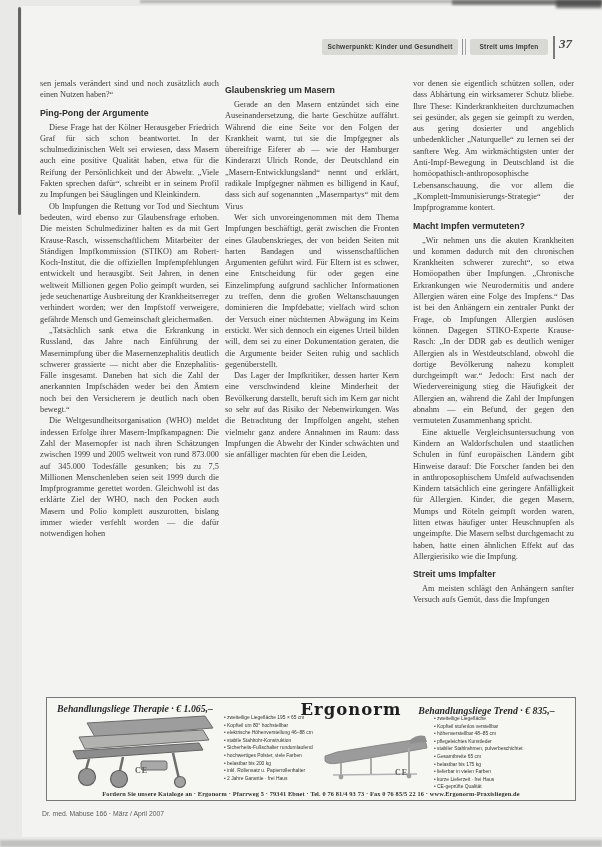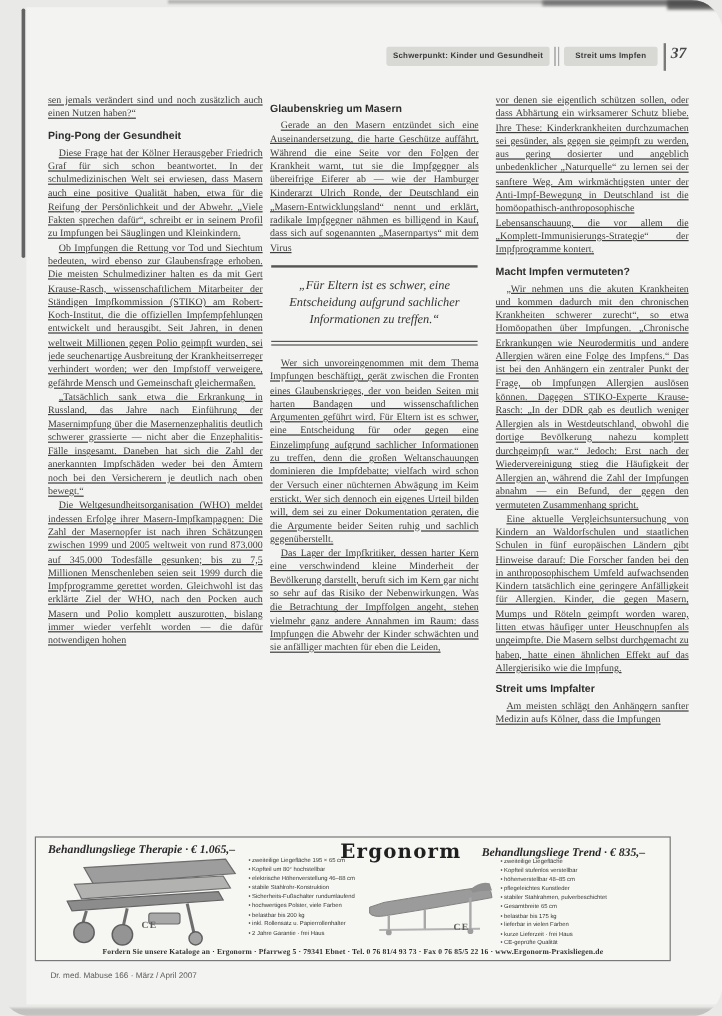--- a/index.html
+++ b/index.html
@@ -1,17 +1,17 @@
 <!DOCTYPE html>
 <html lang="de"><head>
 <meta charset="utf-8">
 <style>
   html,body{margin:0;padding:0;}
   body{width:602px;height:847px;background:#e9e9e7;font-family:"Liberation Serif",serif;}
-  .canvas{position:relative;width:602px;height:847px;overflow:hidden;background:#e9e9e7;border-radius:26px;}
+  .canvas{position:relative;width:602px;height:847px;overflow:hidden;background:#e9e9e7;}
   .paper{position:absolute;left:22px;top:6px;right:0;bottom:10px;background:#f3f3f1;}
 
   
   .edge-left{position:absolute;left:18px;top:7px;width:3px;height:208px;background:#4c4c4c;border-radius:2px;filter:blur(.6px);opacity:.85;}
   .edge-top{position:absolute;left:140px;top:0;right:0;height:3px;background:#7a7a7a;filter:blur(1px);opacity:.5;}
   .edge-top-right{position:absolute;left:452px;top:0;right:0;height:5px;background:#565656;filter:blur(1.2px);opacity:.7;}
   .edge-top-corner{position:absolute;left:556px;top:0;width:46px;height:8px;background:#474747;filter:blur(1.5px);opacity:.8;}
   .edge-bottom{position:absolute;left:0;right:0;bottom:0;height:7px;background:#bdbdbb;filter:blur(1px);opacity:.9;}
 
   
@@ -24,29 +24,29 @@
   .hdr-div1b{position:absolute;left:465px;top:39px;width:1px;height:16px;background:#a8a8a8;}
   .hdr-div2{position:absolute;left:553px;top:36px;width:1.5px;height:23px;background:#7a7a7a;}
   .pagenum{position:absolute;left:559px;top:36px;font:bold italic 13px "Liberation Serif",serif;color:#494949;filter:blur(.25px);}
 
   
   .col{position:absolute;top:78px;max-height:616px;overflow:hidden;color:#3d3d3d;
        font:8.3px/11.3px "Liberation Serif",serif;text-align:justify;filter:blur(.35px);}
   .col-left{left:40px;width:179px;}
   .col-mid{left:225px;width:174px;}
   .col-right{left:413px;width:161px;}
-  .col p{margin:0;text-indent:9px;text-decoration:underline;}
+  .col p{margin:0;text-indent:9px;}
   .col p.cont{text-indent:0;}
   .col h3{margin:7px 0 3px;font:bold 8.8px/11px "Liberation Sans",sans-serif;color:#2e2e2e;text-align:left;}
 
   .pullquote{margin:9px 1px;padding:9px 12px 10px;border-top:2px solid #555;border-bottom:4px double #555;
              font:italic 10.3px/14px "Liberation Serif",serif;text-align:center;color:#333;text-indent:0!important;}
 
   
-  .ad{position:absolute;left:29px;top:697px;width:530px;height:104px;background:#f6f6f3;
+  .ad{position:absolute;left:46px;top:697px;width:530px;height:104px;background:#f6f6f3;
       border:1.5px solid #787878;box-sizing:border-box;filter:blur(.25px);}
   .ad-title{position:absolute;font:bold italic 9.8px "Liberation Serif",serif;color:#2a2a2a;white-space:nowrap;}
   .ad-title-left{left:10px;top:5px;}
   .ad-title-right{left:352px;top:7px;width:175px;text-align:center;}
   .ad-brand{position:absolute;left:238px;top:2px;width:132px;text-align:center;
             font:bold 16.5px "DejaVu Serif",serif;letter-spacing:1px;color:#1f1f1f;}
   .ad-bullets{position:absolute;margin:0;padding:0;list-style:none;font:4.9px/7.6px "Liberation Sans",sans-serif;
               color:#333;filter:blur(.4px);}
   .ad-bullets li::before{content:"• ";}
   .ad-bullets-left{left:177px;top:16px;width:96px;}
@@ -76,42 +76,41 @@
 
   <div class="tag tag1">Schwerpunkt: Kinder und Gesundheit</div>
   <div class="hdr-div1"></div>
   <div class="hdr-div1b"></div>
   <div class="tag tag2">Streit ums Impfen</div>
   <div class="hdr-div2"></div>
   <div class="pagenum">37</div>
 
   <div class="col col-left">
     <p class="cont">sen jemals verändert sind und noch zusätzlich auch einen Nutzen haben?“</p>
-    <h3>Ping-Pong der Gesundheit</h3>
+    <h3>Ping-Pong der Argumente</h3>
     <p>Diese Frage hat der Kölner Herausgeber Friedrich Graf für sich schon beantwortet. In der schulmedizinischen Welt sei erwiesen, dass Masern auch eine positive Qualität haben, etwa für die Reifung der Persönlichkeit und der Abwehr. „Viele Fakten sprechen dafür“, schreibt er in seinem Profil zu Impfungen bei Säuglingen und Kleinkindern.</p>
     <p>Ob Impfungen die Rettung vor Tod und Siechtum bedeuten, wird ebenso zur Glaubensfrage erhoben. Die meisten Schulmediziner halten es da mit Gert Krause-Rasch, wissenschaftlichem Mitarbeiter der Ständigen Impfkommission (STIKO) am Robert-Koch-Institut, die die offiziellen Impfempfehlungen entwickelt und herausgibt. Seit Jahren, in denen weltweit Millionen gegen Polio geimpft wurden, sei jede seuchenartige Ausbreitung der Krankheitserreger verhindert worden; wer den Impfstoff verweigere, gefährde Mensch und Gemeinschaft gleichermaßen.</p>
     <p>„Tatsächlich sank etwa die Erkrankung in Russland, das Jahre nach Einführung der Masernimpfung über die Masernenzephalitis deutlich schwerer grassierte — nicht aber die Enzephalitis-Fälle insgesamt. Daneben hat sich die Zahl der anerkannten Impfschäden weder bei den Ämtern noch bei den Versicherern je deutlich nach oben bewegt.“</p>
     <p>Die Weltgesundheitsorganisation (WHO) meldet indessen Erfolge ihrer Masern-Impfkampagnen: Die Zahl der Masernopfer ist nach ihren Schätzungen zwischen 1999 und 2005 weltweit von rund 873.000 auf 345.000 Todesfälle gesunken; bis zu 7,5 Millionen Menschenleben seien seit 1999 durch die Impfprogramme gerettet worden. Gleichwohl ist das erklärte Ziel der WHO, nach den Pocken auch Masern und Polio komplett auszurotten, bislang immer wieder verfehlt worden — die dafür notwendigen hohen</p>
   </div>
 
   <div class="col col-mid">
     <h3>Glaubenskrieg um Masern</h3>
     <p>Gerade an den Masern entzündet sich eine Auseinandersetzung, die harte Geschütze auffährt. Während die eine Seite vor den Folgen der Krankheit warnt, tut sie die Impfgegner als übereifrige Eiferer ab — wie der Hamburger Kinderarzt Ulrich Ronde, der Deutschland ein „Masern-Entwicklungsland“ nennt und erklärt, radikale Impfgegner nähmen es billigend in Kauf, dass sich auf sogenannten „Masernpartys“ mit dem Virus</p>
-    <div class="pullquote">„Für Eltern ist es schwer, eine Entscheidung aufgrund sachlicher Informationen zu treffen.“</div>
     <p>Wer sich unvoreingenommen mit dem Thema Impfungen beschäftigt, gerät zwischen die Fronten eines Glaubenskrieges, der von beiden Seiten mit harten Bandagen und wissenschaftlichen Argumenten geführt wird. Für Eltern ist es schwer, eine Entscheidung für oder gegen eine Einzelimpfung aufgrund sachlicher Informationen zu treffen, denn die großen Weltanschauungen dominieren die Impfdebatte; vielfach wird schon der Versuch einer nüchternen Abwägung im Keim erstickt. Wer sich dennoch ein eigenes Urteil bilden will, dem sei zu einer Dokumentation geraten, die die Argumente beider Seiten ruhig und sachlich gegenüberstellt.</p>
     <p>Das Lager der Impfkritiker, dessen harter Kern eine verschwindend kleine Minderheit der Bevölkerung darstellt, beruft sich im Kern gar nicht so sehr auf das Risiko der Nebenwirkungen. Was die Betrachtung der Impffolgen angeht, stehen vielmehr ganz andere Annahmen im Raum: dass Impfungen die Abwehr der Kinder schwächten und sie anfälliger machten für eben die Leiden,</p>
   </div>
 
   <div class="col col-right">
     <p class="cont">vor denen sie eigentlich schützen sollen, oder dass Abhärtung ein wirksamerer Schutz bliebe. Ihre These: Kinderkrankheiten durchzumachen sei gesünder, als gegen sie geimpft zu werden, aus gering dosierter und angeblich unbedenklicher „Naturquelle“ zu lernen sei der sanftere Weg. Am wirkmächtigsten unter der Anti-Impf-Bewegung in Deutschland ist die homöopathisch-anthroposophische Lebensanschauung, die vor allem die „Komplett-Immunisierungs-Strategie“ der Impfprogramme kontert.</p>
     <h3>Macht Impfen vermuteten?</h3>
     <p>„Wir nehmen uns die akuten Krankheiten und kommen dadurch mit den chronischen Krankheiten schwerer zurecht“, so etwa Homöopathen über Impfungen. „Chronische Erkrankungen wie Neurodermitis und andere Allergien wären eine Folge des Impfens.“ Das ist bei den Anhängern ein zentraler Punkt der Frage, ob Impfungen Allergien auslösen können. Dagegen STIKO-Experte Krause-Rasch: „In der DDR gab es deutlich weniger Allergien als in Westdeutschland, obwohl die dortige Bevölkerung nahezu komplett durchgeimpft war.“ Jedoch: Erst nach der Wiedervereinigung stieg die Häufigkeit der Allergien an, während die Zahl der Impfungen abnahm — ein Befund, der gegen den vermuteten Zusammenhang spricht.</p>
     <p>Eine aktuelle Vergleichsuntersuchung von Kindern an Waldorfschulen und staatlichen Schulen in fünf europäischen Ländern gibt Hinweise darauf: Die Forscher fanden bei den in anthroposophischem Umfeld aufwachsenden Kindern tatsächlich eine geringere Anfälligkeit für Allergien. Kinder, die gegen Masern, Mumps und Röteln geimpft worden waren, litten etwas häufiger unter Heuschnupfen als ungeimpfte. Die Masern selbst durchgemacht zu haben, hatte einen ähnlichen Effekt auf das Allergierisiko wie die Impfung.</p>
     <h3>Streit ums Impfalter</h3>
-    <p>Am meisten schlägt den Anhängern sanfter Medizin aufs Kölner, dass die Impfungen</p>
+    <p>Am meisten schlägt den Anhängern sanfter Versuch aufs Gemüt, dass die Impfungen</p>
   </div>
 
   <div class="ad">
     <div class="ad-title ad-title-left">Behandlungsliege Therapie · € 1.065,–</div>
     <div class="ad-brand">Ergonorm</div>
     <div class="ad-title ad-title-right">Behandlungsliege Trend · € 835,–</div>
 
     <svg class="ad-img ad-img-left" width="168" height="80" viewBox="0 0 168 80">
       <polygon points="34,10 152,3 160,15 42,24" fill="#9d9d9d" stroke="#6d6d6d" stroke-width="1"></polygon>
       <polygon points="26,24 150,17 156,27 32,36" fill="#b2b2b0" stroke="#6d6d6d" stroke-width="1"></polygon>

